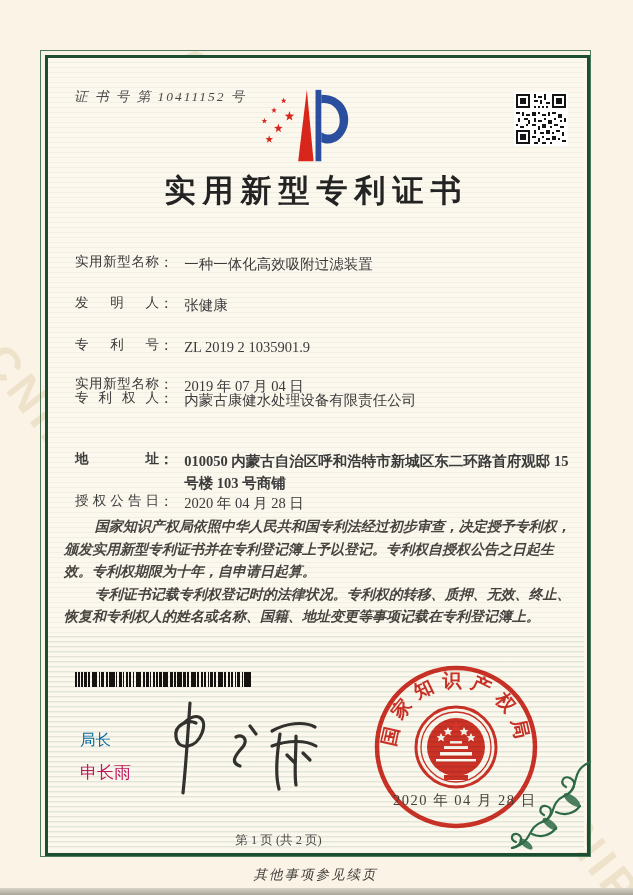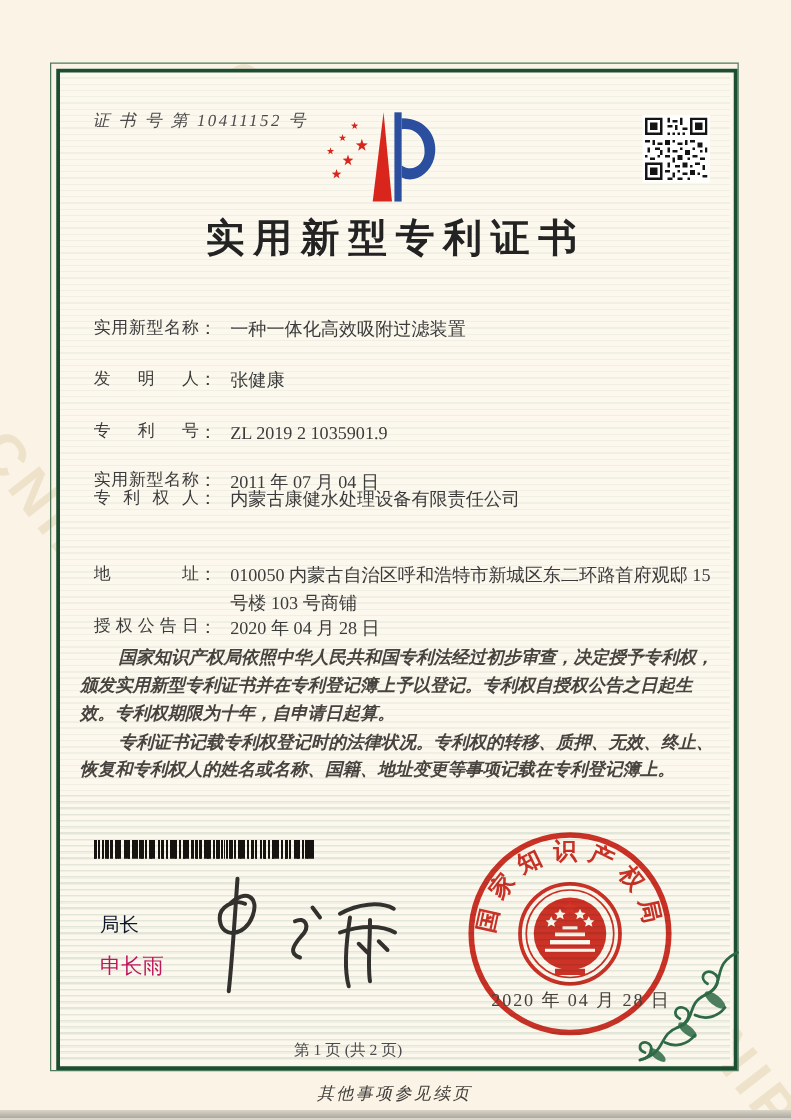--- a/index.html
+++ b/index.html
@@ -57,21 +57,21 @@
     font-style:italic;
   }
   .bodytext p{ margin:0; text-indent:2.2em;font-weight:bold; }
   .barcode{
     position:absolute; left:75px; top:672px; width:177px; height:15px;
     background-image:
       repeating-linear-gradient(90deg,#15120f 0 1.6px,rgba(0,0,0,0) 1.6px 3.4px),
       repeating-linear-gradient(90deg,#15120f 0 1px,rgba(0,0,0,0) 1px 6.5px),
       repeating-linear-gradient(90deg,#15120f 0 2.4px,rgba(0,0,0,0) 2.4px 9px);
   }
-  .signoff-title{ position:absolute; left:80px; top:730px; font-size:15.5px; color:#0f172a; }
+  .signoff-title{ position:absolute; left:80px; top:730px; font-size:15.5px; color:#0369a1; }
   .signoff-name{ position:absolute; left:80px; top:761px; font-size:17px; color:#be185d; }
   .signature{ position:absolute; left:138px; top:693px; }
   .seal{ position:absolute; left:368px; top:660px; mix-blend-mode:multiply; opacity:0.93; }
   .seal-date{
     position:absolute; left:393px; top:791px; font-size:14.5px; letter-spacing:1.5px; color:#45403a;
   }
   .page-info{
     position:absolute; left:42px; top:832px; width:473px; text-align:center;
     font-size:12.5px; color:#4a4a4a;
   }
@@ -199,27 +199,27 @@
   <div class="frow" style="top:253px;">
     <span class="flabel">实用新型名称</span><span class="fcolon">：</span>
     <span class="fvalue">一种一体化高效吸附过滤装置</span>
   </div>
   <div class="frow" style="top:336px;">
     <span class="flabel">专利号</span><span class="fcolon">：</span>
     <span class="fvalue">ZL 2019 2 1035901.9</span>
   </div>
   <div class="frow" style="top:375px;">
     <span class="flabel">实用新型名称</span><span class="fcolon">：</span>
-    <span class="fvalue">2011 年 07 月 04 日</span>
+    <span class="fvalue">2019 年 07 月 04 日</span>
   </div>
   <div class="frow" style="top:389px;">
     <span class="flabel">专利权人</span><span class="fcolon">：</span>
     <span class="fvalue">内蒙古康健水处理设备有限责任公司</span>
   </div>
-  <div class="frow" style="top:450px;">
+  <div class="frow" style="top:450px;font-weight:bold;">
     <span class="flabel">地址</span><span class="fcolon">：</span>
     <span class="fvalue" style="width:393px;">010050 内蒙古自治区呼和浩特市新城区东二环路首府观邸 15 号楼 103 号商铺</span>
   </div>
   <div class="frow" style="top:492px; width:500px;">
     <span class="flabel">授权公告日</span><span class="fcolon">：</span>
     <span class="fvalue">2020 年 04 月 28 日</span>
   </div>
 
   <div class="bodytext">
     <p>国家知识产权局依照中华人民共和国专利法经过初步审查，决定授予专利权，颁发实用新型专利证书并在专利登记簿上予以登记。专利权自授权公告之日起生效。专利权期限为十年，自申请日起算。</p>

